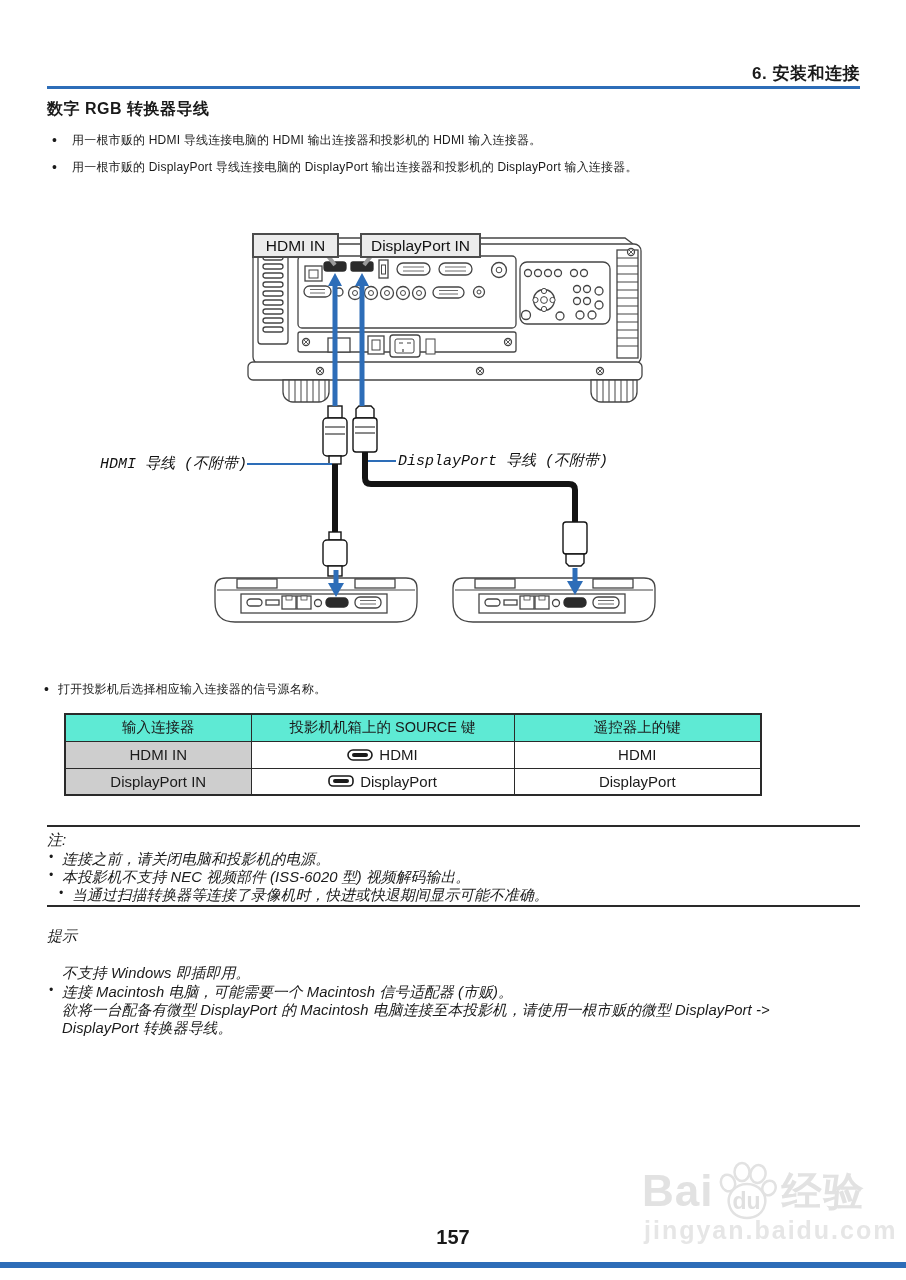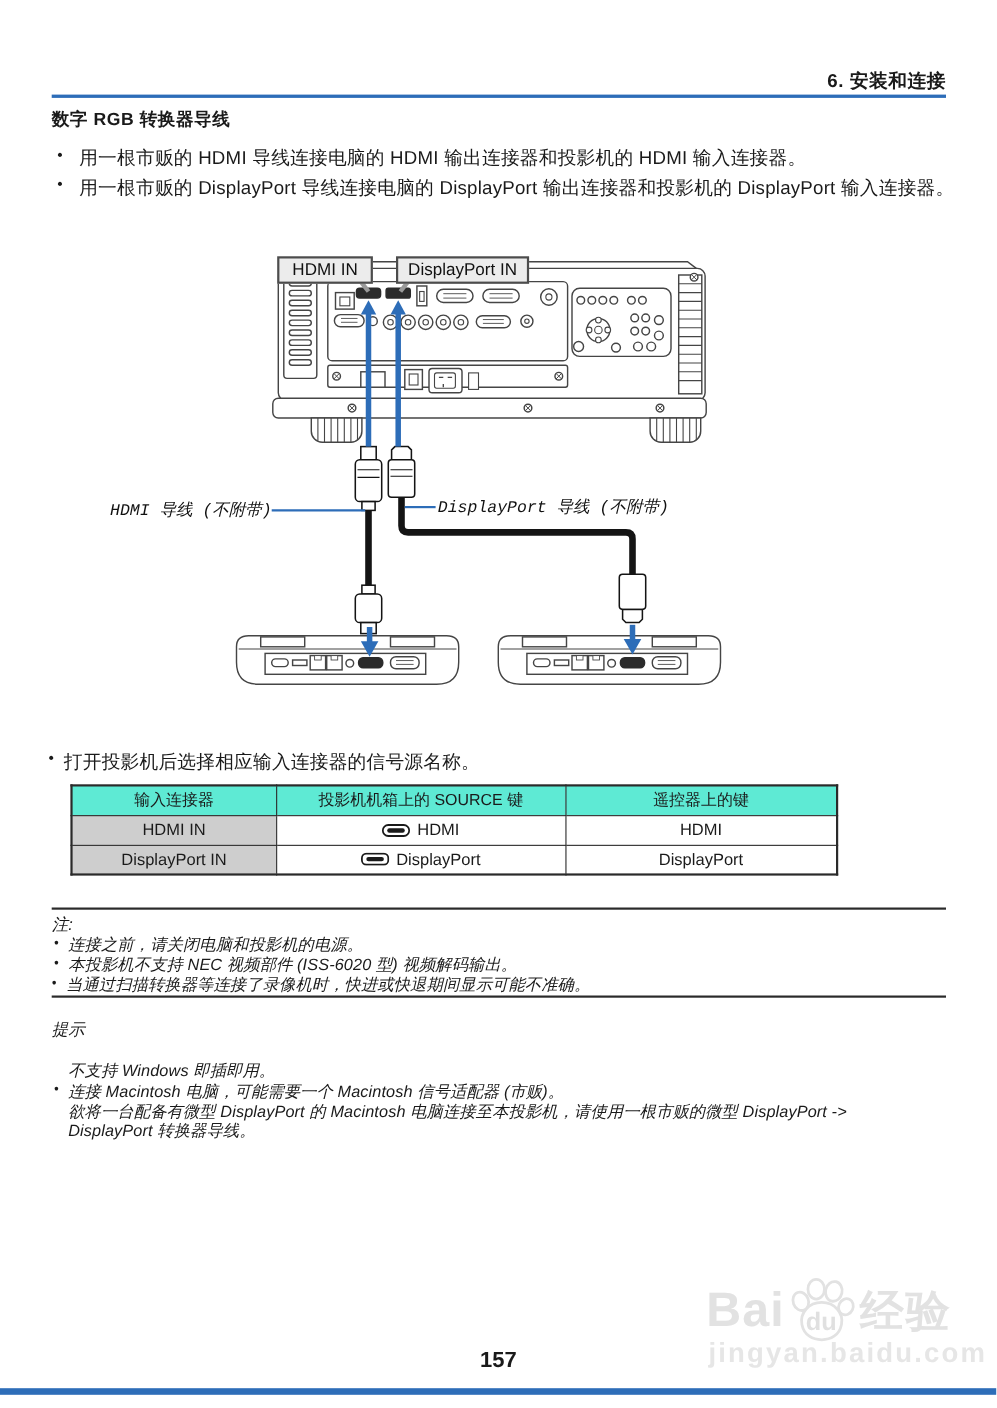--- a/index.html
+++ b/index.html
@@ -7,21 +7,21 @@
   body { font-family:"Liberation Sans","DejaVu Sans",sans-serif; color:#1a1a1a; }
   #page { position:relative; width:906px; height:1280px; background:#ffffff; overflow:hidden; }
   .abs { position:absolute; }
 
   
   .section-header { top:62px; left:47px; width:813px; text-align:right; font-size:17px; font-weight:bold; letter-spacing:.5px; }
   .header-rule { top:86px; left:47px; width:813px; height:3px; background:#2d6db8; }
   .doc-title { top:99px; left:47px; font-size:16px; font-weight:bold; letter-spacing:.5px; }
 
   
-  .bullet-line { font-size:17px; letter-spacing:.2px; }
+  .bullet-line { font-size:12px; letter-spacing:.2px; }
   .bullet-line::before { content:"•"; position:absolute; left:-20px; top:0; font-size:14px; }
   .b-intro1 { top:132px; left:72px; }
   .b-intro2 { top:159px; left:72px; }
   .b-select { top:681px; left:58px; }
   .b-select::before { left:-14px; }
 
   
   .conn-label-box { top:233px; height:25px; background:#ececec; border:2px solid #4c4c4c;
     font-size:15.5px; line-height:21px; text-align:center; color:#111; }
   .hdmi-in-box { left:252px; width:87px; }
@@ -313,21 +313,21 @@
       </td>
       <td>DisplayPort</td>
     </tr>
   </tbody>
     </table>
 
   <div class="abs rule-thin note-rule-top"></div>
   <div class="abs italic-label note-label">注:</div>
   <div class="abs it-line it-bullet" style="top:850px;left:62px">连接之前，请关闭电脑和投影机的电源。</div>
   <div class="abs it-line it-bullet" style="top:868px;left:62px">本投影机不支持 NEC 视频部件 (ISS-6020 型) 视频解码输出。</div>
-  <div class="abs it-line it-bullet" style="top:886px;left:60px">当通过扫描转换器等连接了录像机时，快进或快退期间显示可能不准确。</div>
+  <div class="abs it-line it-bullet" style="top:886px;left:72px">当通过扫描转换器等连接了录像机时，快进或快退期间显示可能不准确。</div>
   <div class="abs rule-thin note-rule-bottom"></div>
 
   <div class="abs italic-label tips-label">提示</div>
   <div class="abs it-line" style="top:964px;left:62px">不支持 Windows 即插即用。</div>
   <div class="abs it-line it-bullet" style="top:983px;left:62px">连接 Macintosh 电脑，可能需要一个 Macintosh 信号适配器 (市贩)。</div>
   <div class="abs it-line" style="top:1001px;left:62px">欲将一台配备有微型 DisplayPort 的 Macintosh 电脑连接至本投影机，请使用一根市贩的微型 DisplayPort -&gt;</div>
   <div class="abs it-line" style="top:1019px;left:62px">DisplayPort 转换器导线。</div>
 
   <div class="abs watermark-row">
     <span class="wm-bai">Bai</span>

